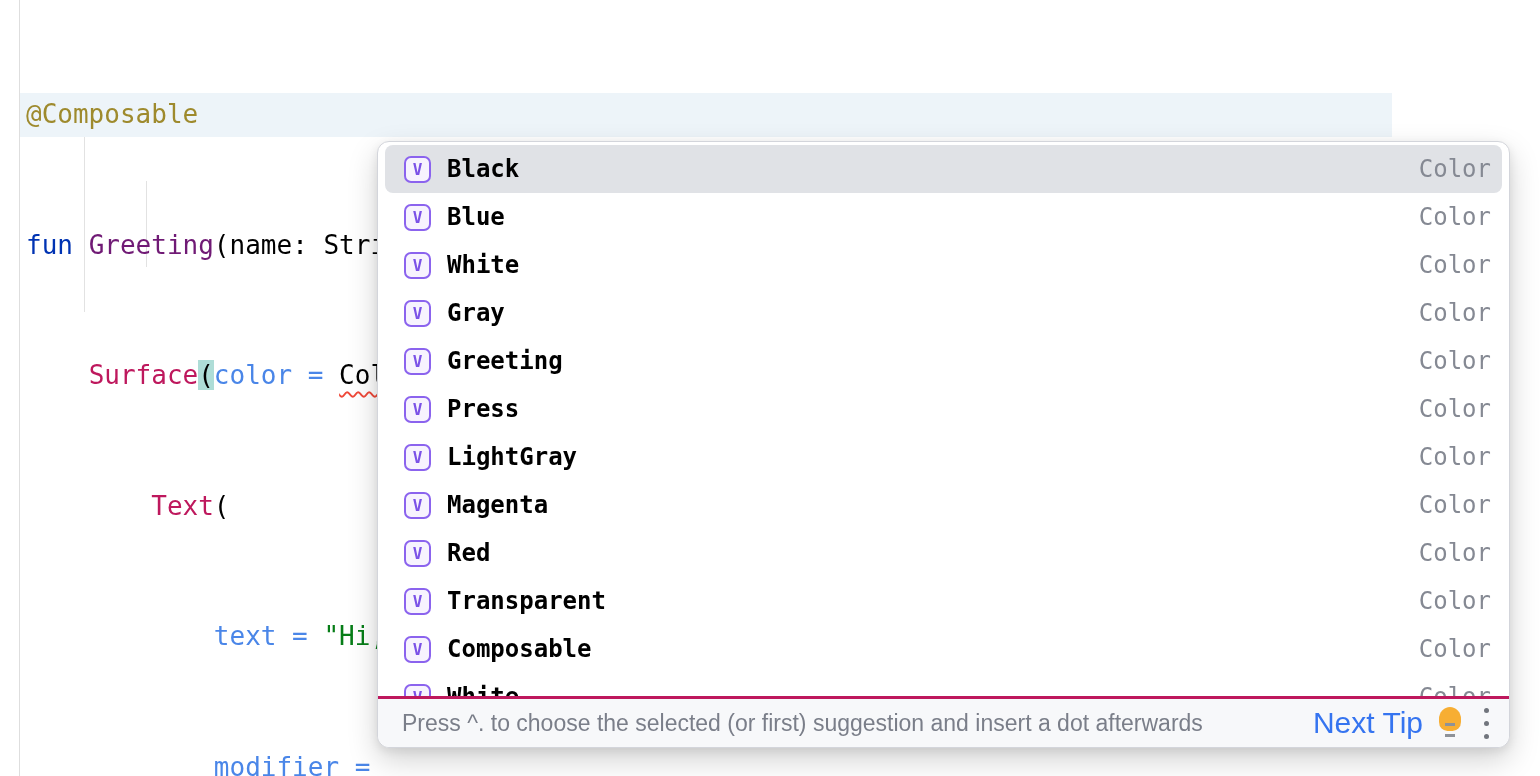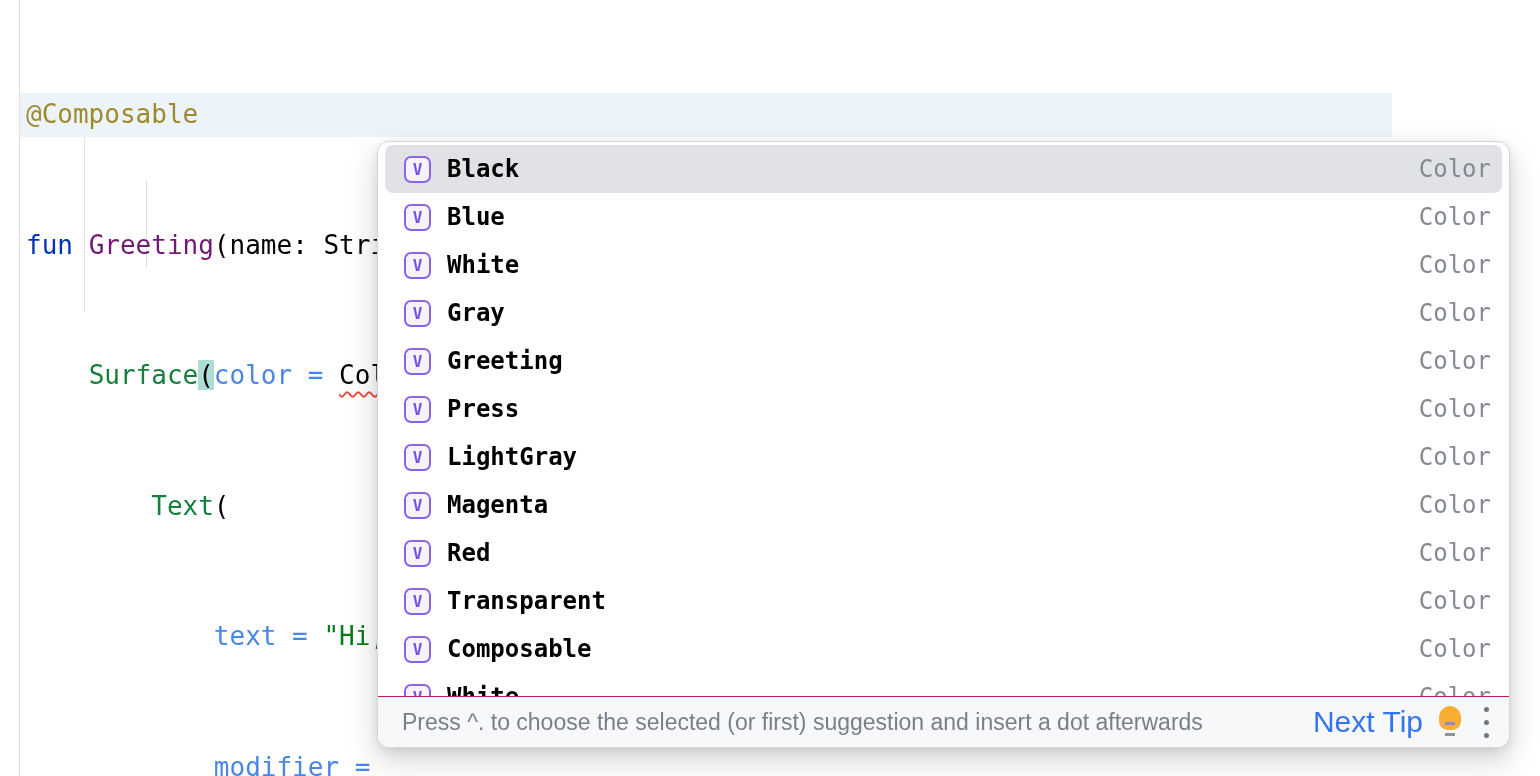--- a/index.html
+++ b/index.html
@@ -13,21 +13,21 @@
   .indent-guide { position:absolute; width:1px; background:#e2e2e2; }
   #guide1 { left:84px; top:137px; height:175px; }
   #guide2 { left:146px; top:181px; height:86px; }
 
   .code { position:absolute; left:26px; top:6px; font-size:26px; line-height:43.5px;
           color:#000; white-space:pre; }
   .code .line { height:43.5px; }
   .tok-annotation { color:#9e8a2d; }
   .tok-keyword    { color:#0033b3;margin-top:34px; }
   .tok-fndecl     { color:#701a75; }
-  .tok-composable { color:#15803d; }
+  .tok-composable { color:#be185d; }
   .tok-namedarg   { color:#4a86e8; }
   .tok-string     { color:#067d17; }
   .tok-error      { color:#000;
                     text-decoration-line:underline; text-decoration-style:wavy;
                     text-decoration-color:#ef4838; text-decoration-thickness:2px;
                     text-underline-offset:7px; }
   .paren-hl { background:#aeddd7; }
   .caret { display:inline-block; width:4px; height:33px; background:#101010;
            vertical-align:middle; margin-top:-4px; }
 
@@ -43,21 +43,21 @@
   .vicon { flex:0 0 auto; width:27px; height:27px; border:2.5px solid #8b63ee;
            border-radius:7px; background:#f7f3fe; color:#7b52e7;
            display:flex; align-items:center; justify-content:center;
            font:600 16px "DejaVu Sans Mono", monospace; }
   .row-label { margin-left:16px; font-weight:600; font-size:24px; color:#000000;
                font-family:"DejaVu Sans Mono", monospace; }
   .row-spacer { flex:1; }
   .row-type { font-size:24px; color:#858993; font-family:"DejaVu Sans Mono", monospace; }
 
   .hint-bar { position:absolute; left:0; right:0; bottom:0; height:51px;
-              background:#f7f8fa; border-top:1px solid #be185d;
+              background:#f7f8fa; border-top:3px solid #be185d;
               border-radius:0 0 12px 12px; display:flex; align-items:center;
               padding:0 20px 0 24px; gap:14px;
               font-family:"Liberation Sans", sans-serif; }
   .hint-text { flex:1; font-size:23px; color:#7a7e89; white-space:nowrap; overflow:hidden; }
   .next-tip { font-size:30px; color:#3574f0; cursor:pointer; white-space:nowrap; }
 
   .bulb { position:relative; width:26px; height:32px; flex:0 0 auto; }
   .bulb::before { content:''; position:absolute; left:2px; top:0; width:22px; height:24px;
                   background:#f7ae33; border-radius:50% 50% 38% 38%; }
   .bulb::after { content:''; position:absolute; left:8px; right:8px; bottom:2px; height:8px;

